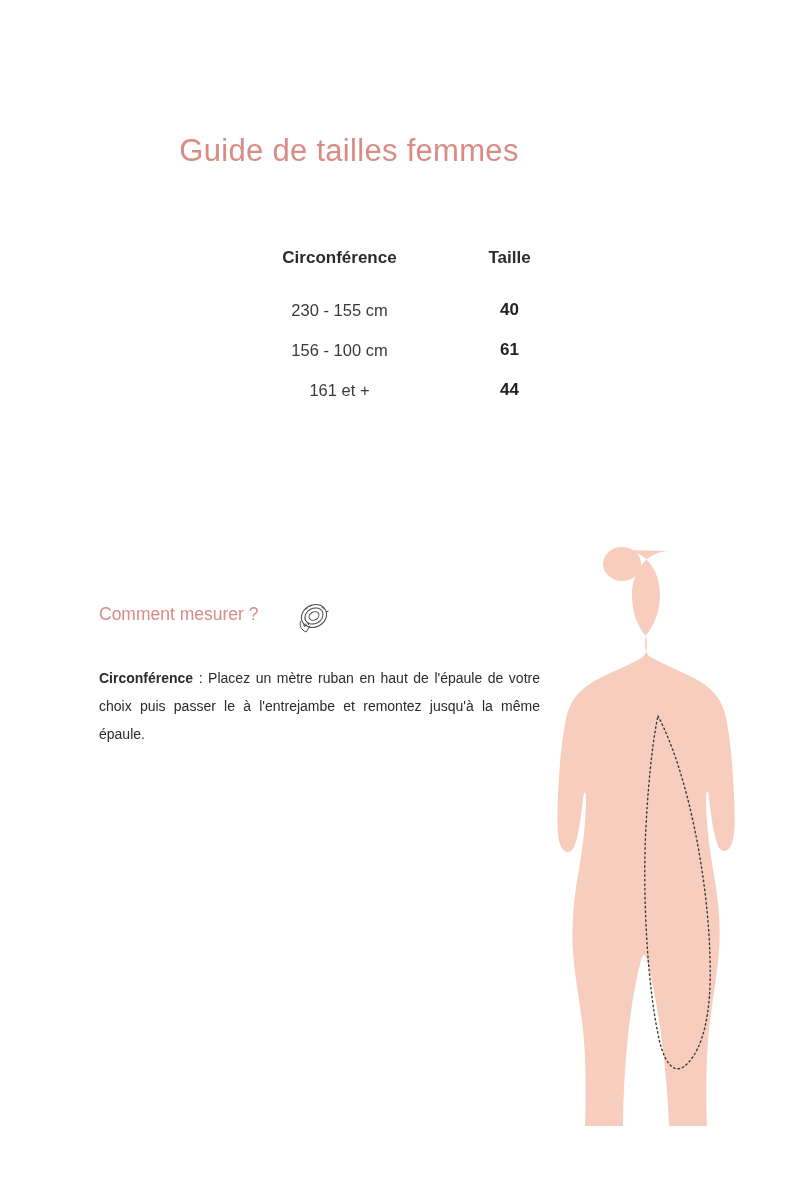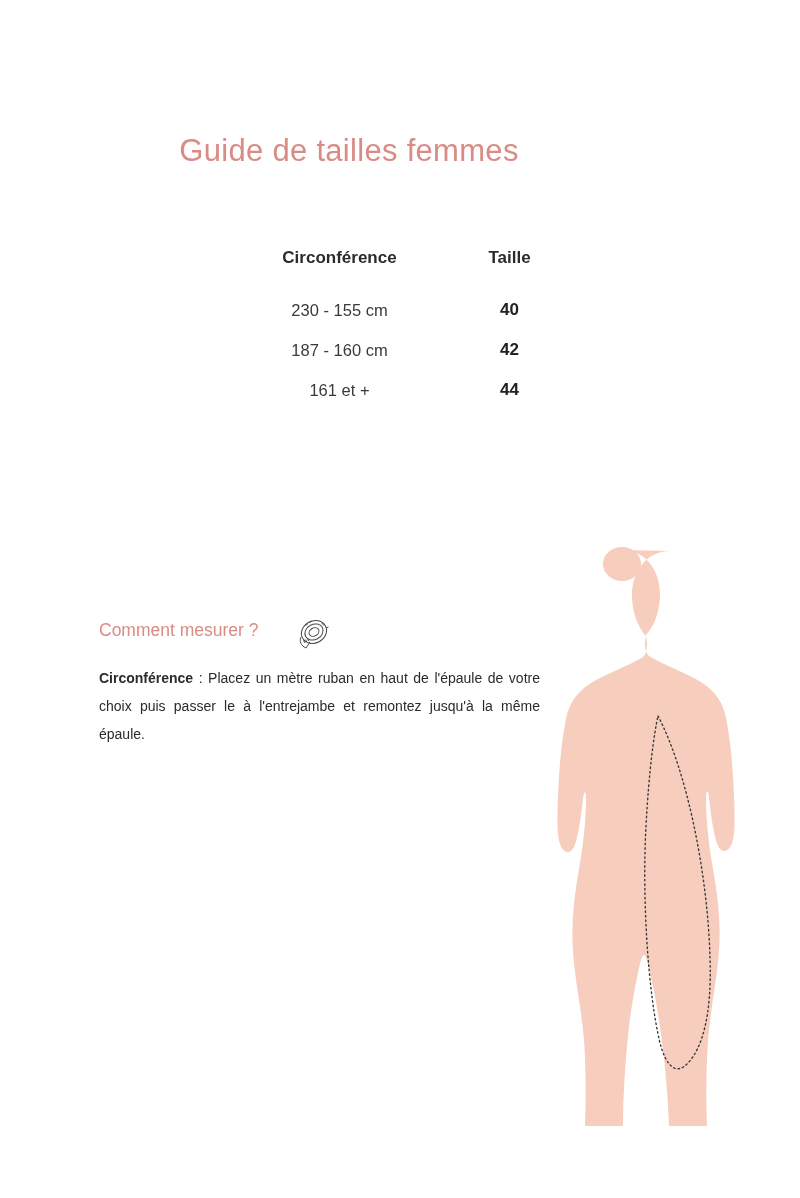--- a/index.html
+++ b/index.html
@@ -55,21 +55,21 @@
   }
   .size-table td.size-val {
     font-weight: bold;
     font-size: 17px;
     color: #222;
   }
 
   
   .howto {
     position: absolute;
-    top: 608px;
+    top: 592px;
     left: 99px;
     width: 300px;
     display: flex;
     align-items: center;
     gap: 34px;
   }
   .howto-title {
     font-size: 17.5px;
     color: #d98b85;
     font-weight: 400;
@@ -125,22 +125,22 @@
       <th class="col-circ">Circonférence</th>
       <th class="col-size">Taille</th>
     </tr>
   </thead>
   <tbody>
     <tr>
       <td>230 - 155 cm</td>
       <td class="size-val">40</td>
     </tr>
     <tr>
-      <td>187 - 160 cm</td>
-      <td class="size-val">42</td>
+      <td>156 - 100 cm</td>
+      <td class="size-val">61</td>
     </tr>
     <tr>
       <td>161 et +</td>
       <td class="size-val">44</td>
     </tr>
   </tbody>
 </table>
 
 <div class="howto">
   <div class="howto-title">Comment mesurer ?</div>

